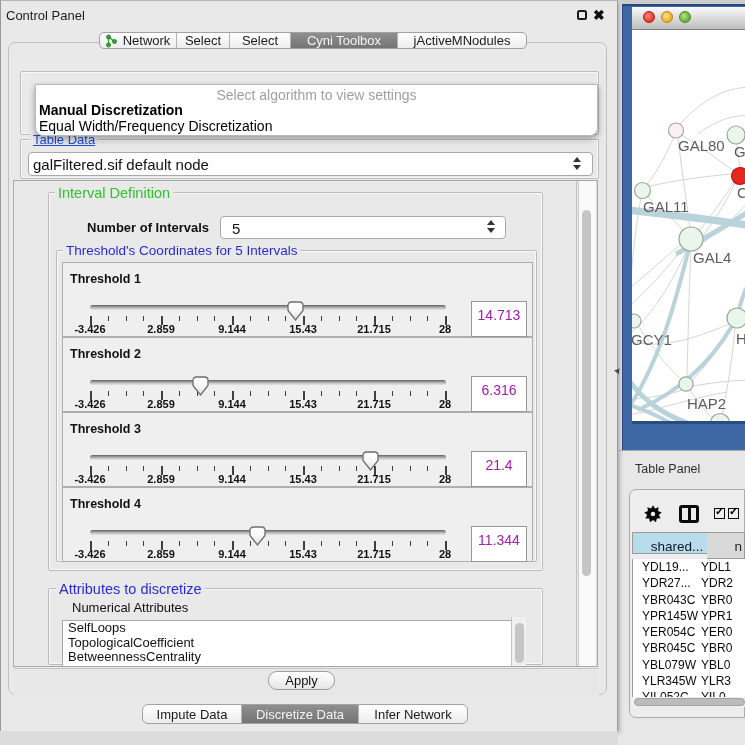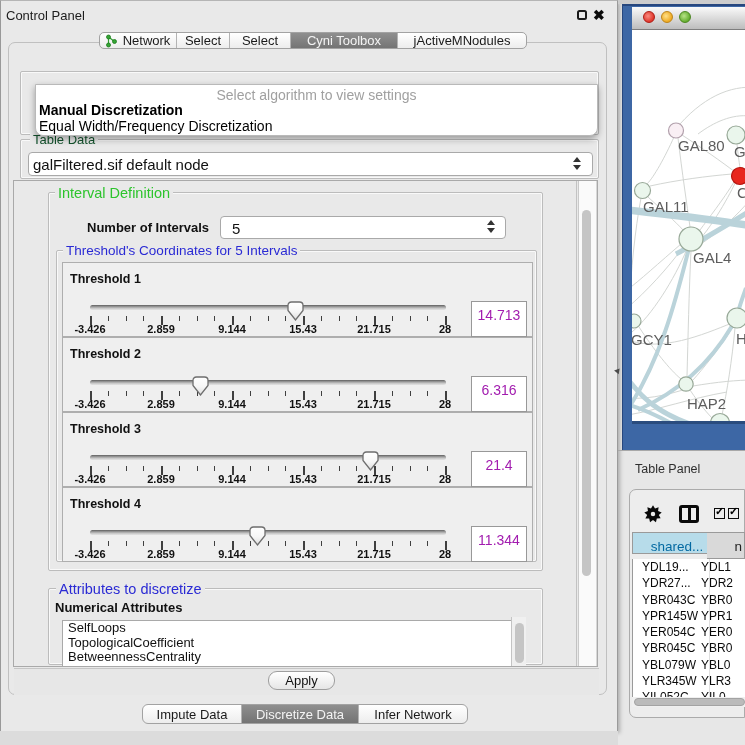--- a/index.html
+++ b/index.html
@@ -51,21 +51,21 @@
 #applybtn { left:268px; top:671px; width:67px; height:19px; border:1px solid #9e9e9e; border-radius:9px; background:linear-gradient(#ffffff,#e6e6e6); font-size:13px; color:#111; text-align:center; line-height:17px; }
 
 #netwin { left:622px; top:4px; width:123px; height:446px; background:#3d67a5; border-top:2px solid #27477e; border-left:1px solid #27477e;padding-left:42px; }
 #nettitle { position:absolute; left:9px; top:1px; right:0; height:23px; background:linear-gradient(#fafafa,#bdbdbd); border-bottom:1px solid #7e7e7e; }
 .tl-btn { position:absolute; top:4px; width:12px; height:12px; border-radius:50%; }
 #netcanvas { position:absolute; left:9px; top:24px; right:0; height:391px; background:#ffffff; }
 #netshadow { position:absolute; left:9px; top:415px; right:0; height:3px; background:#2a4c7e; }
 
 #tp-label { left:635px; top:462px; font-size:12.5px; color:#2e2e2e; } #tp-line { left:618px; top:450px; width:127px; height:1px; background:#a8a8a8; }
 #tablewin { left:629px; top:489px; width:116px; height:229px; border:1px solid #ababab; border-radius:7px 0 0 7px; background:#ededed; }
-#thead1 { left:632px; top:532px; width:76px; height:22px; background:#b7dcea; border:1px solid #9a9a9a; font-size:13.5px; color:#0369a1; }
+#thead1 { left:632px; top:532px; width:76px; height:22px; background:#b7dcea; border:1px solid #9a9a9a; font-size:13.5px; color:#0f172a; }
 #thead2 { left:707px; top:532px; width:38px; height:27px; background:#d9d9d9; border:1px solid #9a9a9a; border-left:none; font-size:13.5px; color:#222; }
 #tbody { left:632px; top:559px; width:113px; height:147px; background:#fff; border-left:1px solid #9a9a9a; overflow:hidden; font-size:12px; color:#0a0a0a; }
 .trow { height:16.3px; line-height:16.3px; white-space:nowrap; }
 .trow span.c1 { display:inline-block; padding-left:9px; width:68px; }
 #hscroll { left:632px; top:697px; width:113px; height:10px; background:#f0f0f0; }
 #hscroll .thumb { position:absolute; left:2px; top:0.5px; width:111px; height:8px; background:#bbbbbb; border:1px solid #a3a3a3; border-radius:4px; }
 </style>
 </head>
 <body>
 <div id="root">
@@ -90,21 +90,21 @@
     <div class="s sel" style="width:107px;">Cyni Toolbox</div>
     <div class="s" style="width:128px;">jActiveMNodules</div>
   </div>
 
   <div id="cyni" class="abs"></div>
 
   <div class="groupbox" style="left:20px; top:71px; width:579px; height:64px;"></div>
   <div class="abs" style="left:540px; top:96px; width:46px; height:26px; background:#fff; border:2px solid #5b95d5; border-radius:7px; box-shadow:0 0 4px 1px #79aede;"></div>
 
   <div class="groupbox" style="left:20px; top:139px; width:579px; height:40px;"></div>
-  <div class="grouplabel" style="left:30px; top:132px; font-size:13px; color:#14532d;">Table Data</div>
+  <div class="grouplabel" style="left:30px; top:132px; font-size:13px; color:#1d4ed8;text-decoration:underline;">Table Data</div>
   <div class="combo" style="left:28px; top:152px; width:565px; height:24px;">
     <div class="txt">galFiltered.sif default node</div>
     <div class="arrows" style="right:10px; top:4px;">
         <div class="up"></div>
         <div class="dn"></div>
       </div>
   </div>
 
   <div id="popup" class="abs">
     <div class="r1">Select algorithm to view settings</div>
@@ -298,21 +298,21 @@
             </linearGradient>
           </defs>
           <path d="M1 4.5 Q1 1 4.5 1 L12.5 1 Q16 1 16 4.5 L16 9.5 L8.5 19 L1 9.5 Z" fill="url(#thg3)" stroke="#6e6e6e" stroke-width="1.3"></path>
         </svg>
         <div class="vbox">11.344</div>
       </div>
     </div>
 
   <div class="groupbox" style="left:48px; top:588px; width:495px; height:77px;"></div>
   <div class="grouplabel" style="left:56px; top:581px; font-size:14.5px; color:#2a2ad4;">Attributes to discretize</div>
-  <div class="abs" style="left:55px; top:600px; font-size:13px; font-weight:bold; color:#111;">Numerical Attributes</div>
+  <div class="abs" style="left:72px; top:600px; font-size:13px; font-weight:normal; color:#111;">Numerical Attributes</div>
   <div id="numlist" class="abs">
     <div>SelfLoops</div>
     <div>TopologicalCoefficient</div>
     <div>BetweennessCentrality</div>
   </div>
   <div class="abs" style="left:511px; top:617px; width:15px; height:49px; background:#f0f0f0; border-left:1px solid #c4c4c4;"></div>
   <div class="abs" style="left:515px; top:623px; width:9px; height:40px; background:#c5c5c5; border-radius:5px;"></div>
 
   <div id="applyrow" class="abs"></div>
   <div id="applybtn" class="abs">Apply</div>

